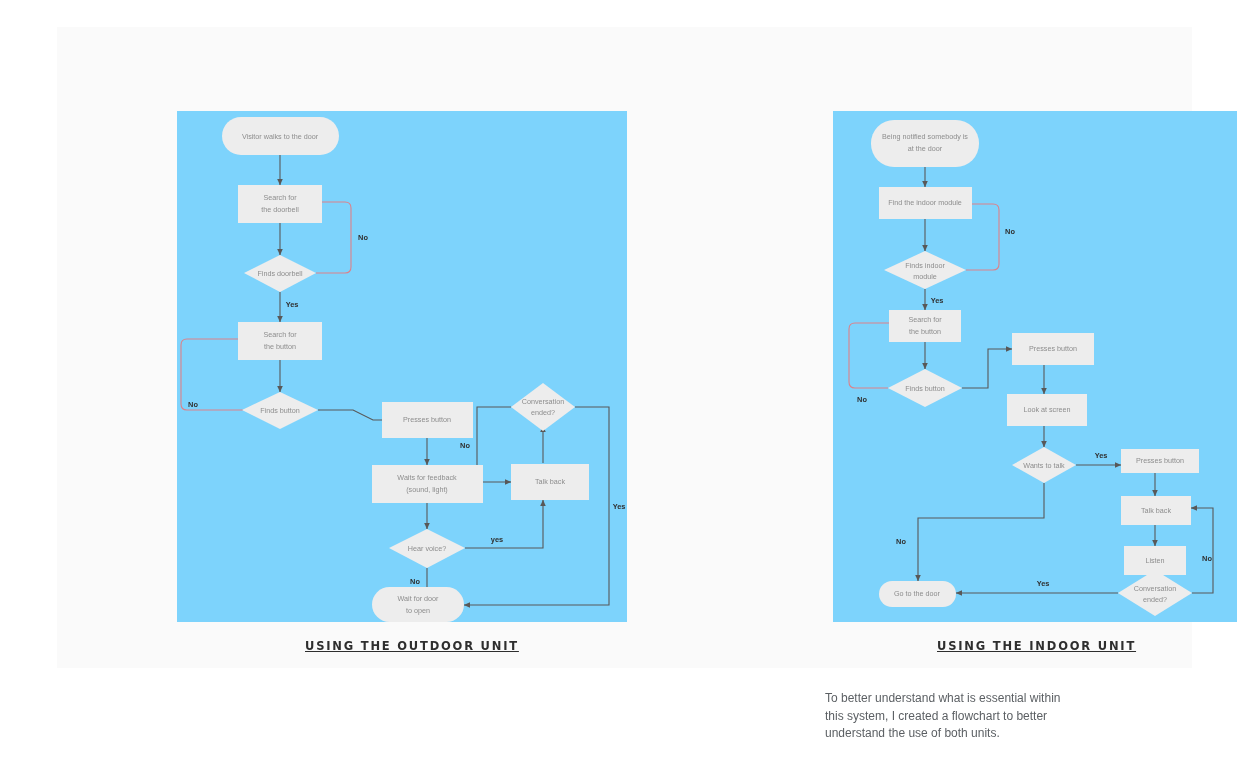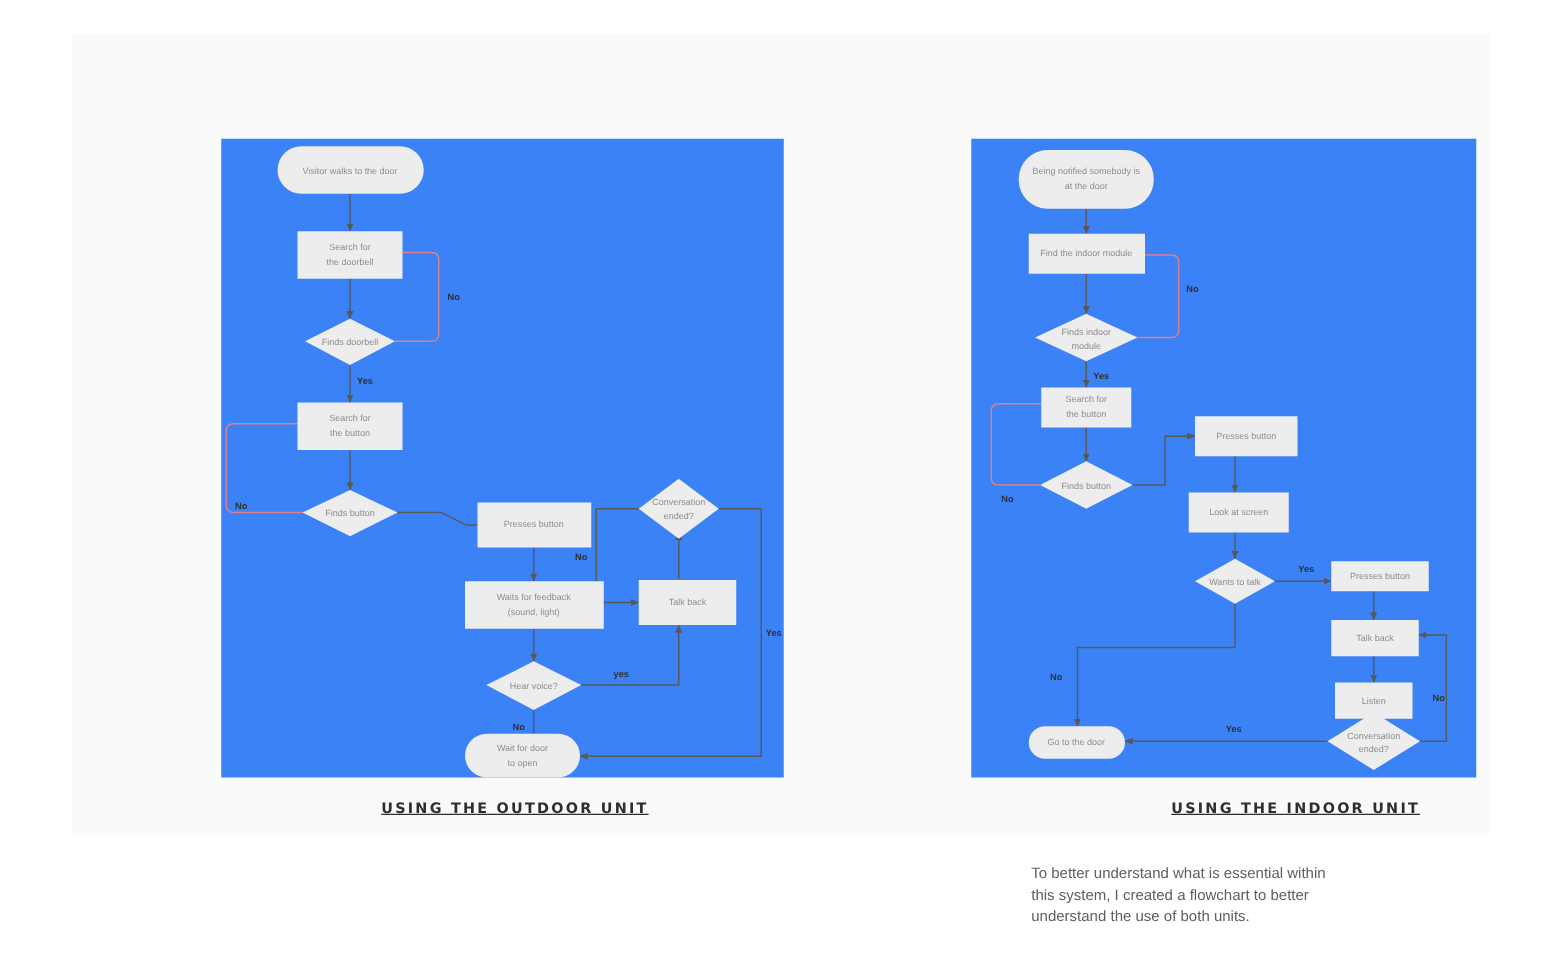--- a/index.html
+++ b/index.html
@@ -11,24 +11,24 @@
     position:relative;
   }
   .panel{
     position:absolute;
     left:57px;top:27px;
     width:1135px;height:641px;
     background:#fafafa;
   }
   .card{
     position:absolute;
-    background:#3b82f6;
+    background:#7dd3fc;
   }
   #card-left{left:120px;top:84px;width:450px;height:511px;}
-  #card-right{left:720px;top:84px;width:404px;height:511px;}
+  #card-right{left:776px;top:84px;width:404px;height:511px;}
 
   .flow-svg{position:absolute;left:0;top:0;overflow:visible;}
 
   .caption{
     position:absolute;
     font-family:"DejaVu Sans",sans-serif;
     font-weight:700;
     font-size:11.5px;
     letter-spacing:1.8px;
     color:#2e2e2e;

